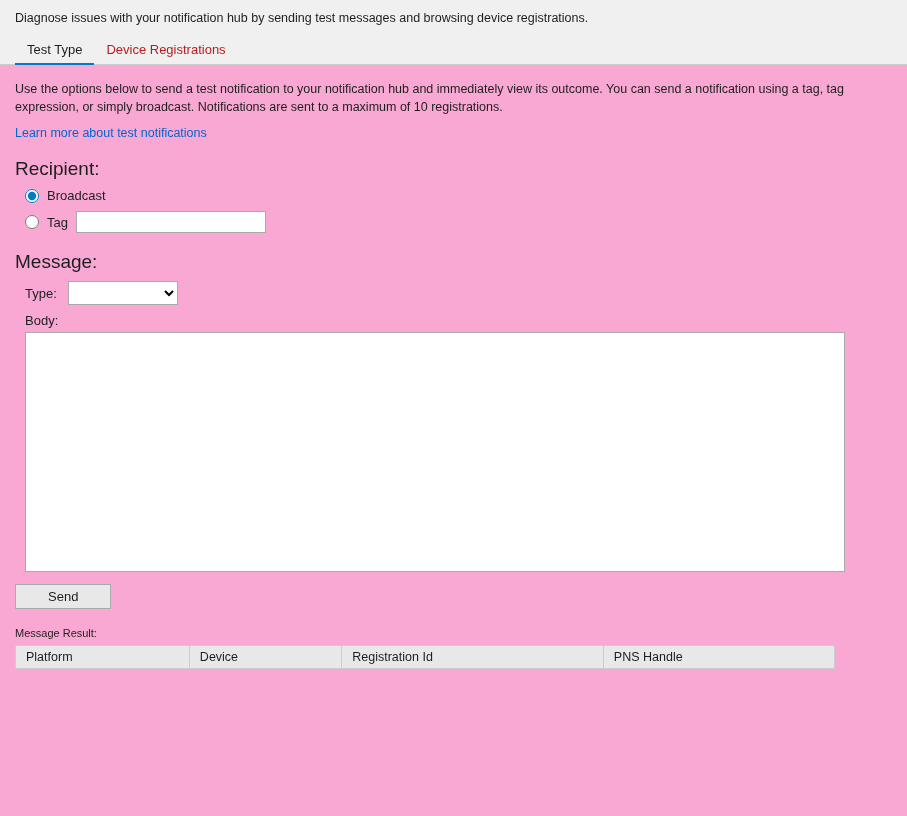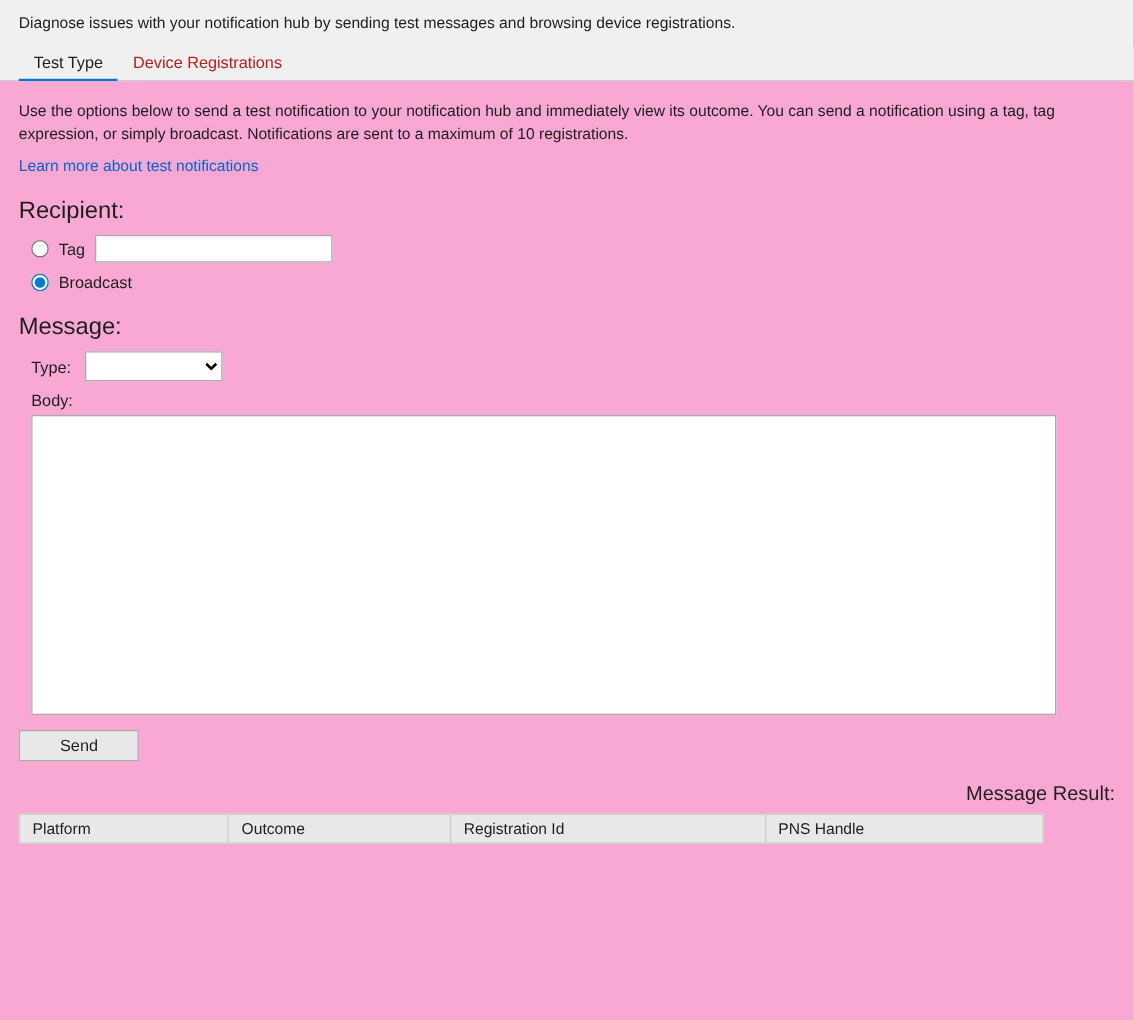--- a/index.html
+++ b/index.html
@@ -218,24 +218,23 @@
       border: 1px solid #aaa;
       cursor: pointer;
       color: #1e1e1e;
     }
 
     .result-section {
       margin-top: 18px;
     }
 
     .result-label {
-      font-size: 16px;
+      font-size: 11px;
       color: #1e1e1e;
       margin-bottom: 6px;
-      text-align: right;
     }
 
     .result-table {
       width: 820px;
       border-collapse: collapse;
       background: #fff;
       border: 1px solid #ccc;
     }
 
     .result-table th {
@@ -270,28 +269,28 @@
     <div class="panel">
 
       <p class="info-text">Use the options below to send a test notification to your notification hub and immediately view its outcome. You can send a notification using a tag, tag expression, or simply broadcast. Notifications are sent to a maximum of 10 registrations.</p>
       <a class="learn-more-link">Learn more about test notifications</a>
 
       
       <div class="section">
         <div class="section-label">Recipient:</div>
 
         <div class="recipient-row">
+          <input type="radio" class="radio-input" name="recipient" checked="" style="">
+          <span class="radio-label">Broadcast</span>
+        </div>
+
+        <div class="recipient-row">
           <input type="radio" class="radio-input" name="recipient" style="">
           <span class="radio-label">Tag</span>
           <input type="text" class="tag-input" style="">
-        </div>
-
-        <div class="recipient-row">
-          <input type="radio" class="radio-input" name="recipient" checked="" style="">
-          <span class="radio-label">Broadcast</span>
         </div>
       </div>
 
       
       <div class="message-section">
         <div class="section-label">Message:</div>
 
         <div class="message-row">
           <span class="type-label">Type:</span>
           <select class="type-select">
@@ -313,21 +312,21 @@
       
       <button class="send-button">Send</button>
 
       
       <div class="result-section">
         <div class="result-label">Message Result:</div>
         <table class="result-table">
           <thead>
             <tr>
               <th>Platform</th>
-              <th>Outcome</th>
+              <th>Device</th>
               <th>Registration Id</th>
               <th>PNS Handle</th>
             </tr>
           </thead>
           <tbody>
           </tbody>
         </table>
       </div>
 
     </div>

